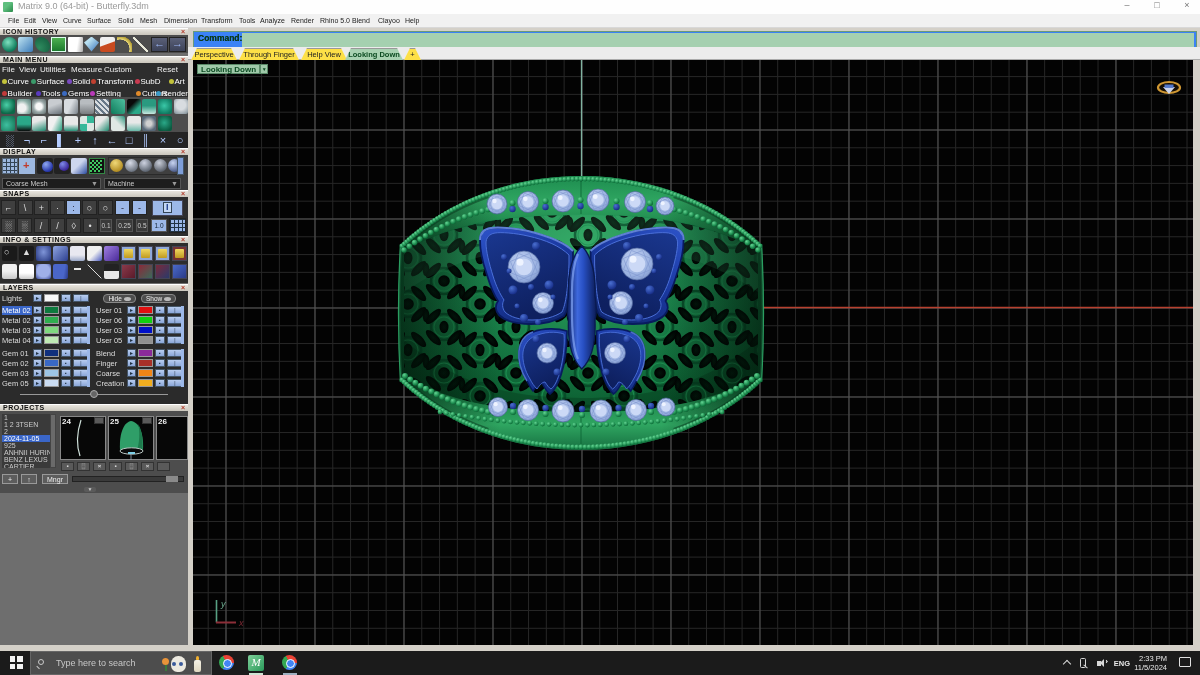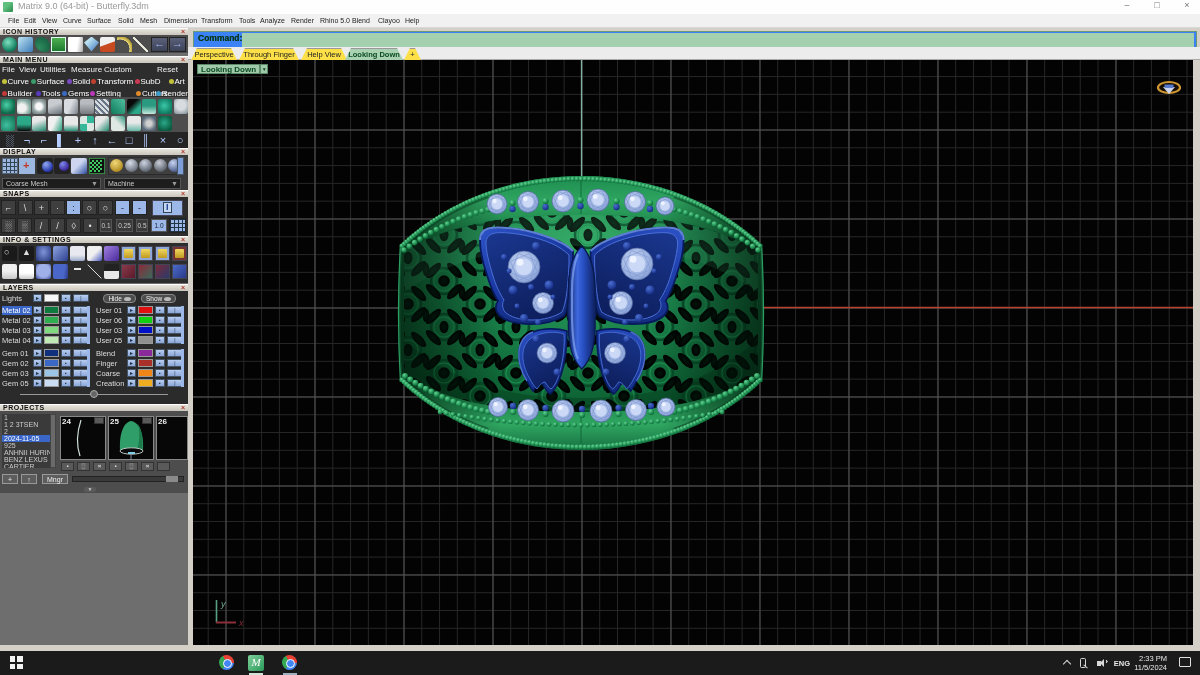--- a/index.html
+++ b/index.html
@@ -1658,20 +1658,29 @@
         <ellipse cx="1169" cy="87.5" rx="11" ry="5.5" fill="#140e06" stroke="#cf9733" stroke-width="2.2"></ellipse>
         <path d="M1163,87 L1175,87 L1169,94 Z" fill="#cdd6ee"></path>
         <rect x="1164.5" y="84.5" width="9" height="3.4" fill="#5377c9"></rect>
       </svg>
   <div id="vplabel">Looking Down<i>▼</i></div>
  </div>
 </div>
 <div id="btmstrip"></div>
 <div id="taskbar">
  <div class="win"></div>
+ <div id="search"><i style="position:absolute;left:7px;top:7px;width:6px;height:6px;border:1.3px solid #c8c8c8;border-radius:50%;font-style:normal"></i><i style="position:absolute;left:5px;top:15px;width:4px;height:1.3px;background:#c8c8c8;transform:rotate(45deg);font-style:normal"></i><span style="margin-left:25px">Type here to search</span>
+   <i style="position:absolute;right:42px;top:6px;width:7px;height:7px;background:radial-gradient(circle,#e8943a 60%,#c87020);border-radius:50%;font-style:normal"></i>
+   <i style="position:absolute;right:44px;top:13px;width:2px;height:6px;background:#3a7a3a;font-style:normal"></i>
+   <i style="position:absolute;right:25px;top:4px;width:15px;height:16px;background:#ece9df;border-radius:48% 48% 42% 42%;font-style:normal"></i>
+   <i style="position:absolute;right:35px;top:10px;width:4px;height:4px;background:#3a5a9a;border-radius:50%;font-style:normal"></i>
+   <i style="position:absolute;right:28px;top:10px;width:4px;height:4px;background:#3a5a9a;border-radius:50%;font-style:normal"></i>
+   <i style="position:absolute;right:10px;top:8px;width:7px;height:12px;background:linear-gradient(#f5f1e6,#e0d8c0);border-radius:2px;font-style:normal"></i>
+   <i style="position:absolute;right:12px;top:4px;width:3px;height:4px;background:#f0b030;border-radius:50% 50% 20% 20%;font-style:normal"></i>
+ </div>
  <div class="chrome" style="left:219px"></div>
  <div style="position:absolute;left:248px;top:4px;width:16px;height:16px;background:linear-gradient(135deg,#7fd09a,#2a9a5a);border-radius:2px;color:#fff;font-size:11px;font-style:italic;text-align:center;line-height:15px;font-family:'Liberation Serif',serif">M</div>
  <div class="chrome" style="left:282px"></div>
  <div style="position:absolute;left:249px;top:22px;width:14px;height:2px;background:#cfe4d4"></div>
  <div style="position:absolute;left:283px;top:22px;width:14px;height:2px;background:#9fb0c0"></div>
  <div id="tray">
   <i style="position:absolute;right:130px;top:10px;width:6px;height:6px;border-left:1.4px solid #d8d8d8;border-top:1.4px solid #d8d8d8;transform:rotate(45deg);font-style:normal"></i>
   <i style="position:absolute;right:114px;top:7px;width:6px;height:10px;border:1.2px solid #d8d8d8;border-radius:1.5px;font-style:normal"></i>
   <i style="position:absolute;right:112px;top:15px;width:5px;height:1.2px;background:#d8d8d8;transform:rotate(40deg);font-style:normal"></i>
   <i style="position:absolute;right:99px;top:10px;width:4px;height:5px;background:#d8d8d8;font-style:normal"></i>

